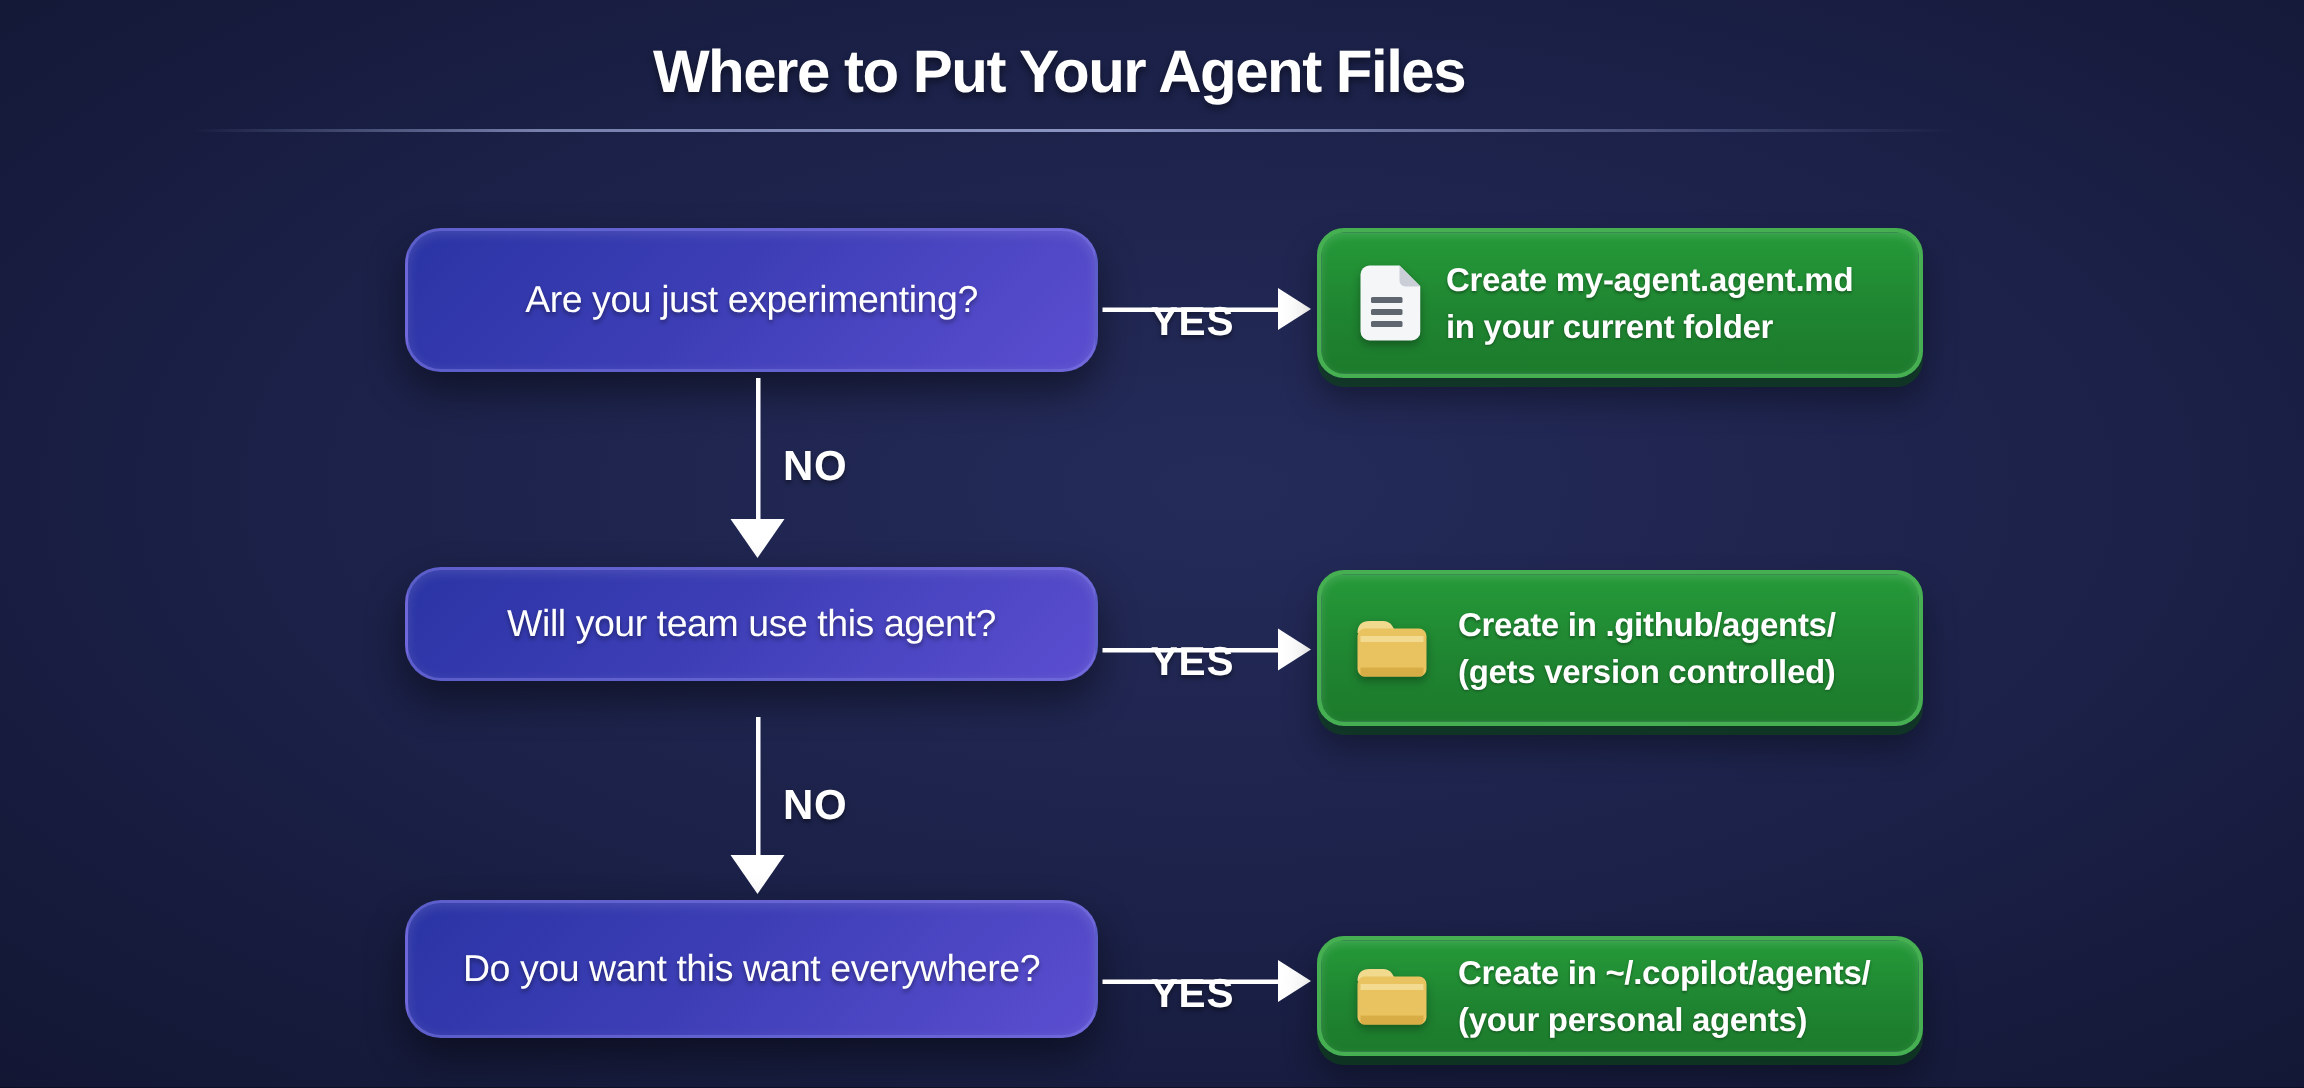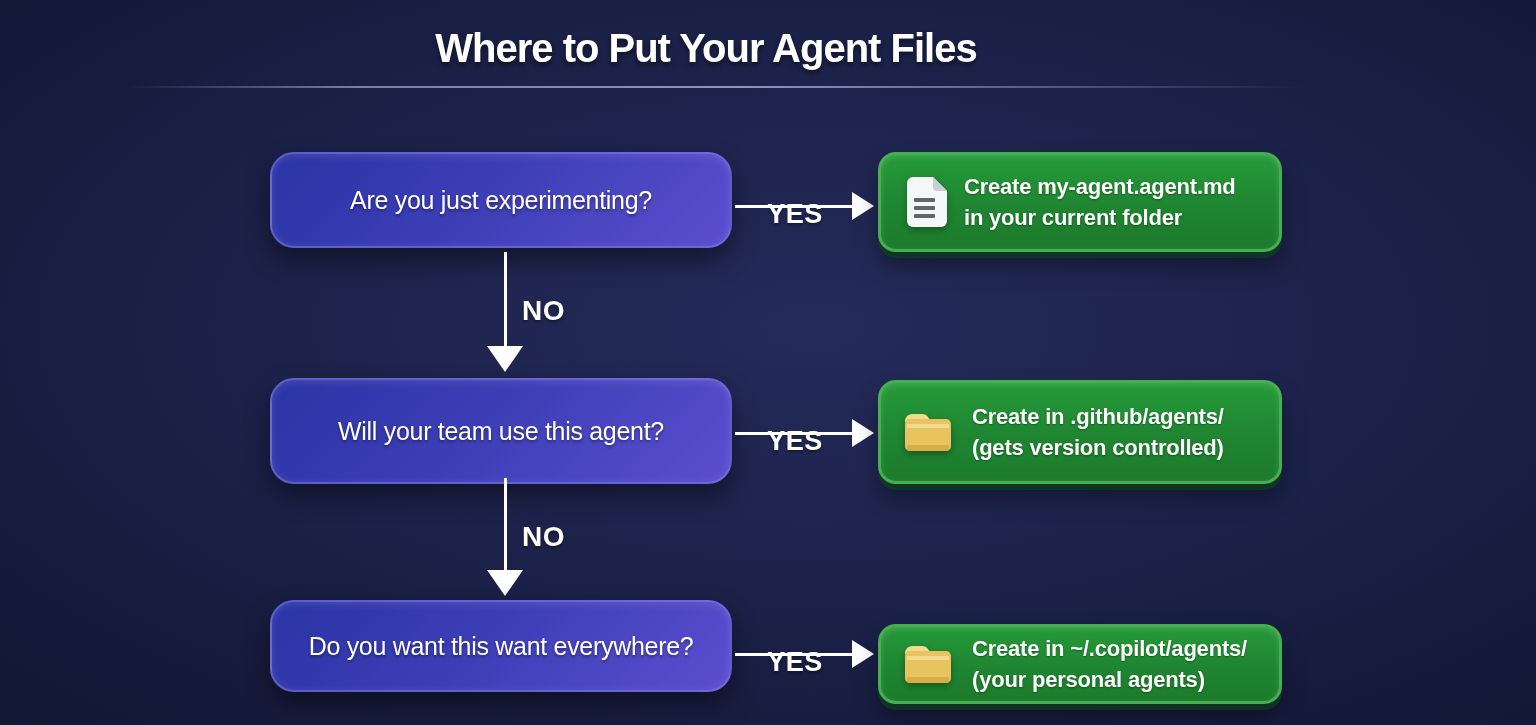--- a/index.html
+++ b/index.html
@@ -110,21 +110,21 @@
       <span class="rline">in your current folder</span>
     </div>
   </div>
 
   <div class="no-wrap" style="top:252px;height:120px">
     <div class="no-line" style="height:96px"></div>
     <div class="no-head"></div>
     <span class="no-label">NO</span>
   </div>
 
-  <div class="qbox" style="top:378px;height:106px">
+  <div class="qbox" style="top:378px;height:76px">
     <span class="qtext">Will your team use this agent?</span>
   </div>
 
   <div class="yes-wrap" style="top:398px">
     <span class="yes-label">YES</span>
     <div class="yes-line"></div>
     <div class="yes-head"></div>
   </div>
 
   <div class="rbox" style="top:380px;height:104px">

